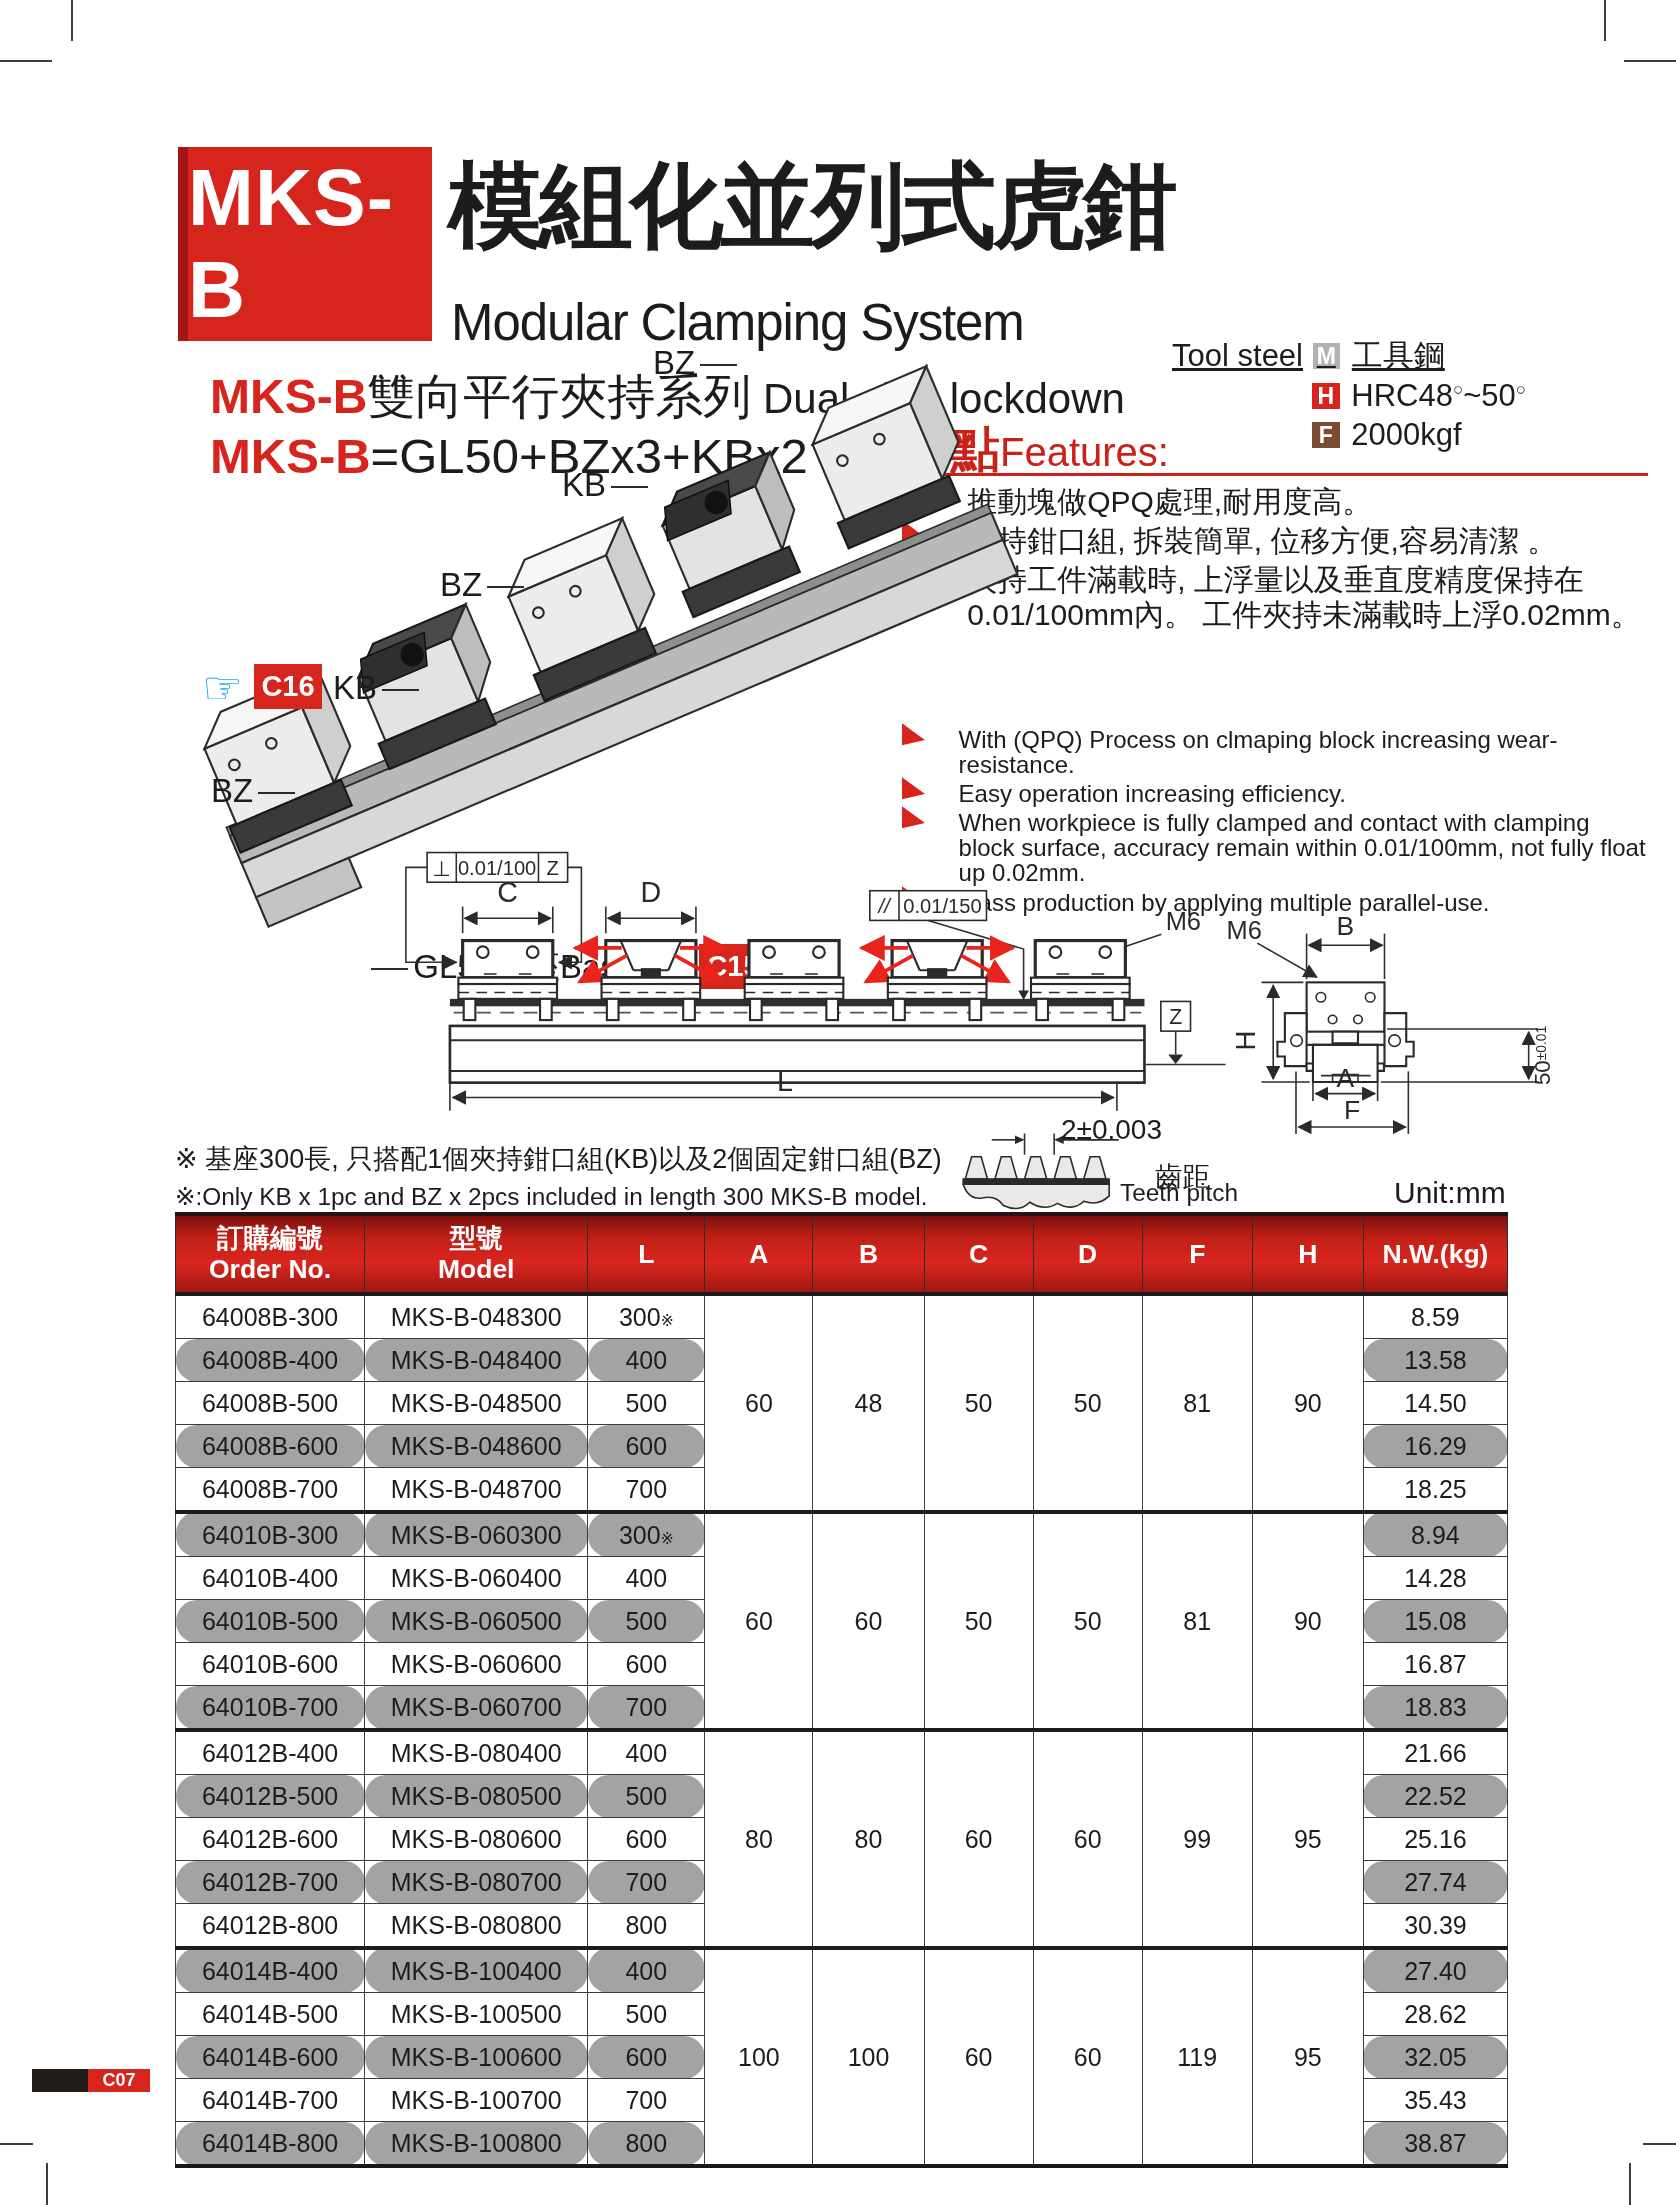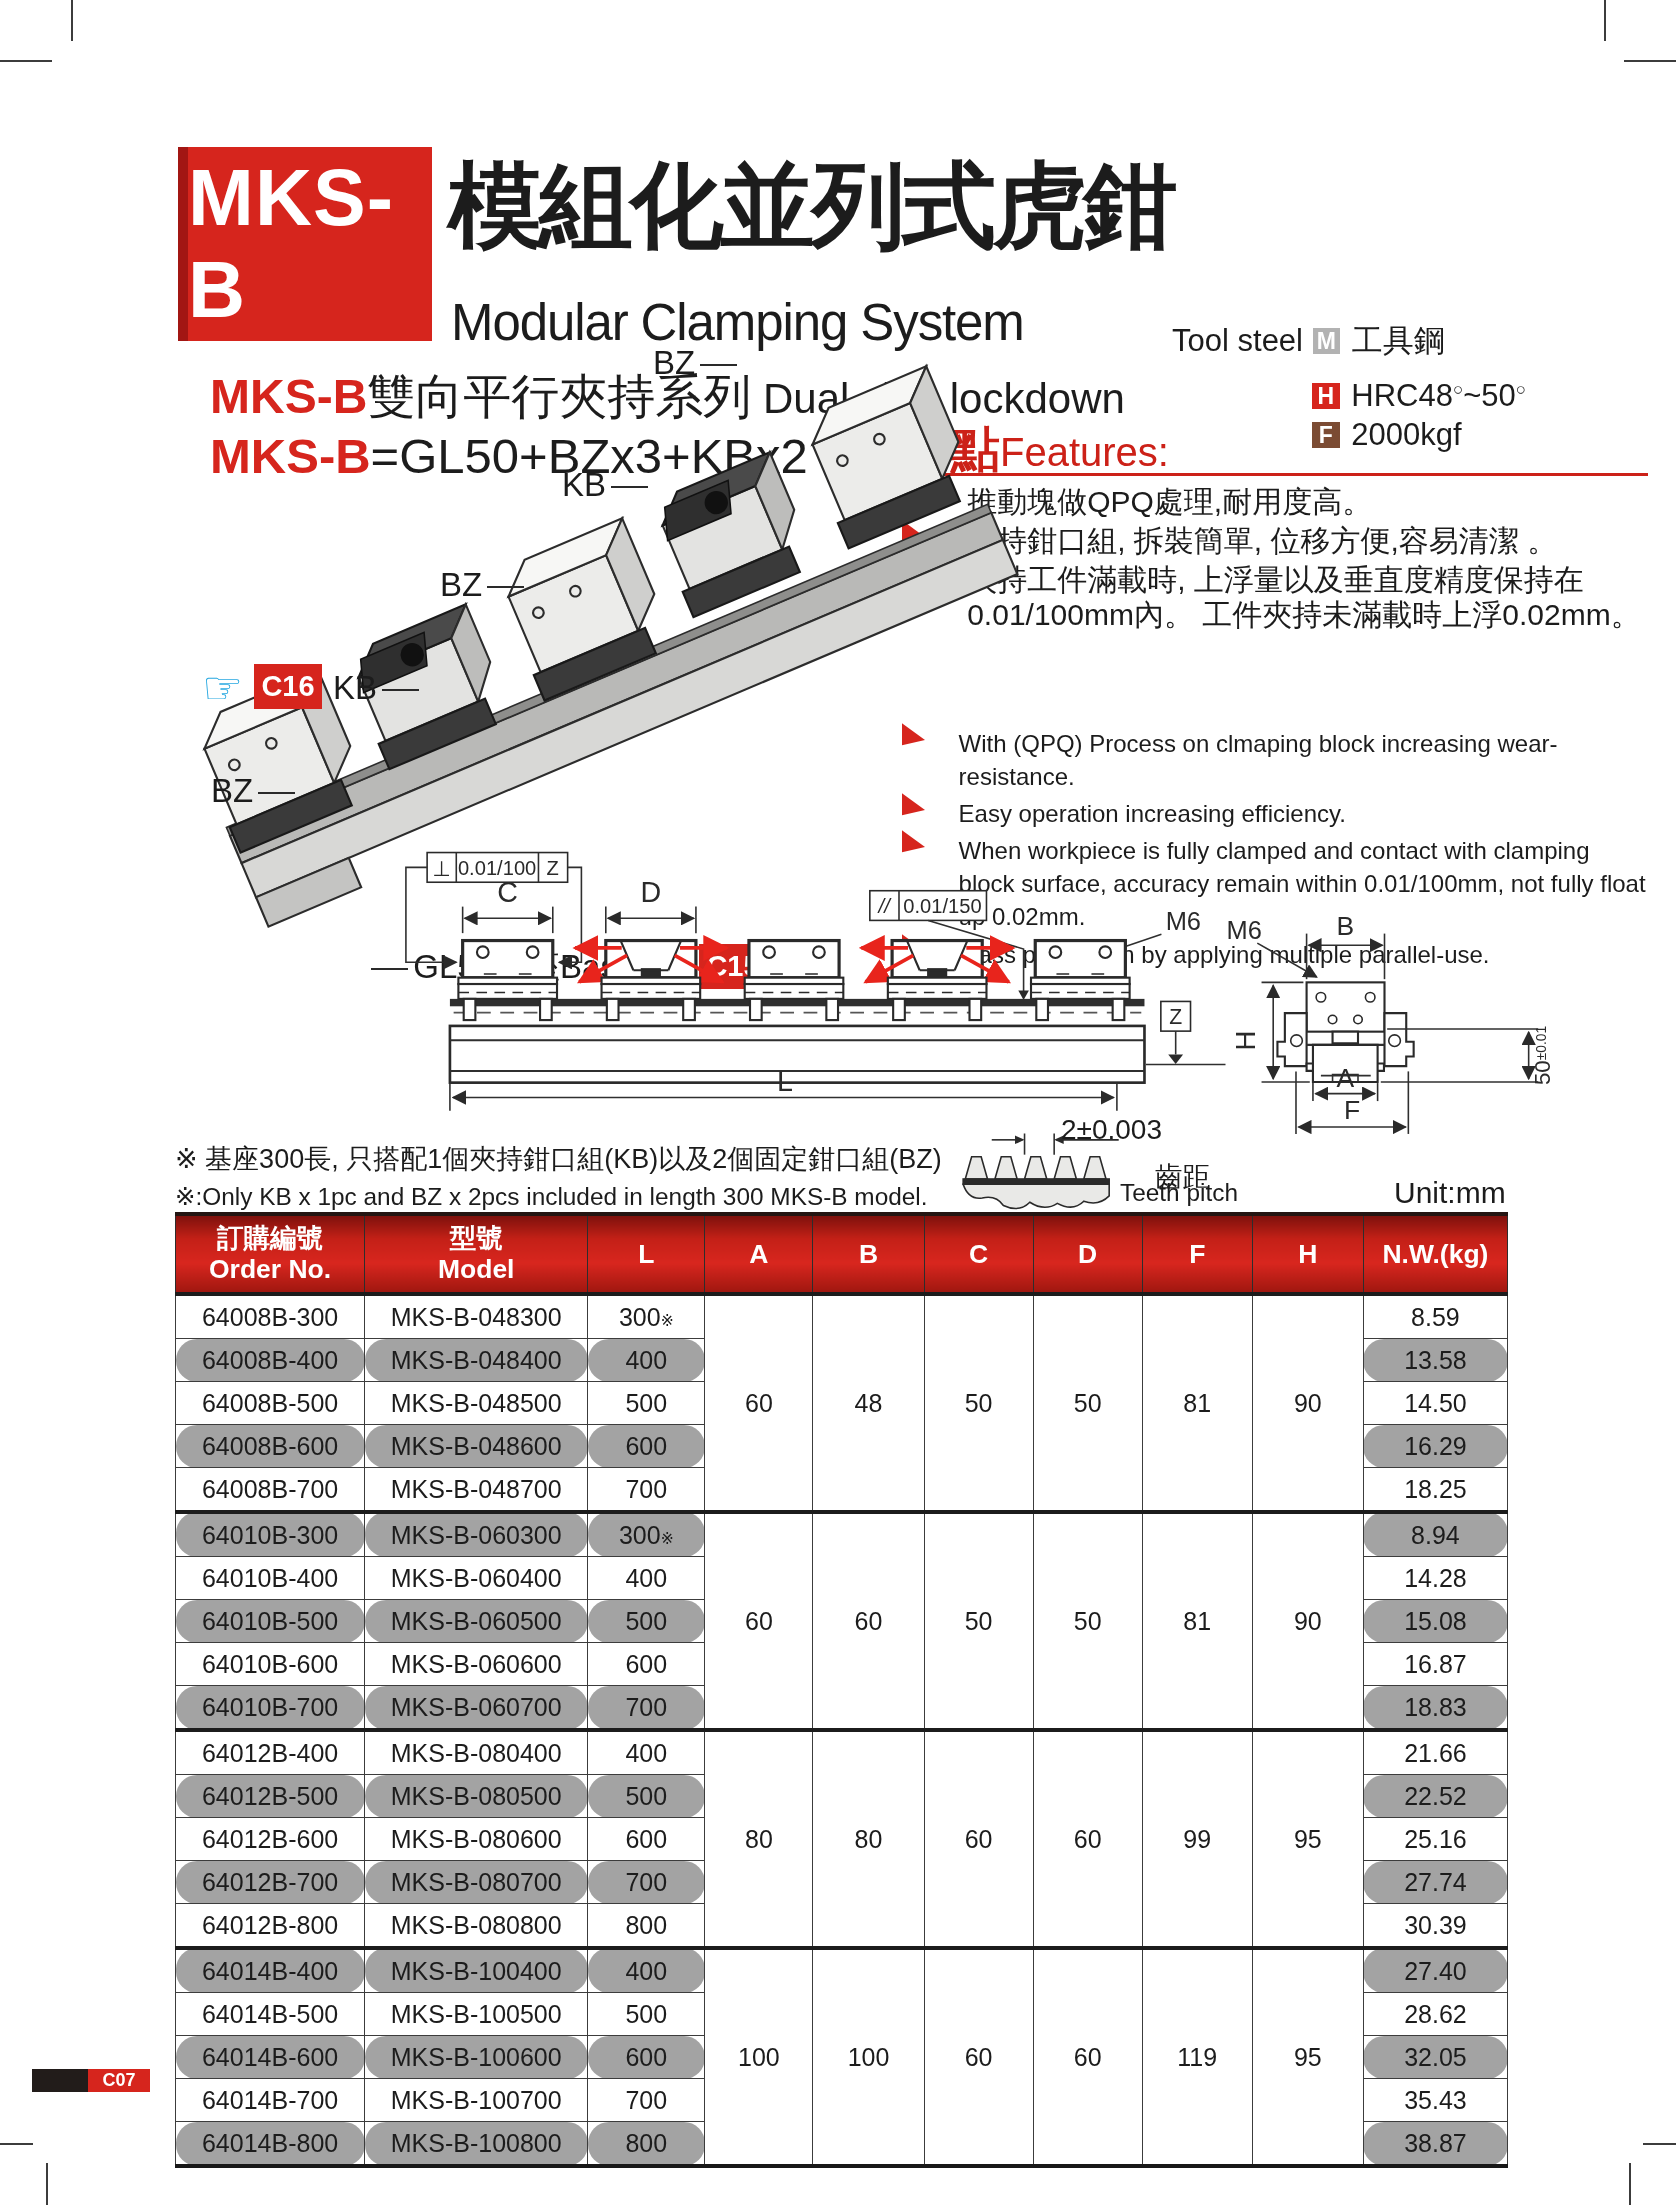--- a/index.html
+++ b/index.html
@@ -32,21 +32,21 @@
   .features-title .zh{font-size:49px;font-weight:bold;}
   .features-title .en{font-size:40px;}
   .features-rule{left:902px;top:473px;width:746px;height:3.2px;background:#cc2118;}
   .feat-list{left:902px;top:484px;width:748px;}
   .feat-item{display:flex;margin-bottom:4.2px;}
   .feat-item .tri{width:0;height:0;border-left:27.6px solid #d6251d;border-top:13.3px solid transparent;
                   border-bottom:13.3px solid transparent;transform:skewY(14deg);margin:4.2px 10.6px 0 0;flex:0 0 27.6px;}
   .feat-zh .feat-item div.txt{font-size:30px;line-height:35px;}
   .feat-en{top:727px;}
   .feat-en .feat-item .tri{border-left-width:23px;border-top-width:11px;border-bottom-width:11px;margin-top:2.1px;flex-basis:23px;}
-  .feat-en .feat-item div.txt{font-size:24px;line-height:33px;}
+  .feat-en .feat-item div.txt{font-size:24px;line-height:25px;}
   
   .iso-label{position:absolute;font-size:33px;white-space:nowrap;}
   .iso-label .dash{display:inline-block;width:37px;height:2.1px;background:#2a2a2a;vertical-align:middle;margin-left:5.3px;}
   .iso-label .dash.pre{margin:0 5.3px 0 0;}
   .hand{color:#2aa9e1;font-size:46px;line-height:32px;}
   .refbox{position:absolute;background:#d6251d;color:#fff;font-weight:bold;font-size:29px;
           display:flex;align-items:center;justify-content:center;}
   
   .note-zh{left:175px;top:1141px;font-size:27px;white-space:nowrap;}
   .note-en{left:175px;top:1182px;font-size:24.4px;white-space:nowrap;}
@@ -89,21 +89,21 @@
   </div>
   <div class="abs title-zh">模組化並列式虎鉗</div>
   <div class="abs title-en">Modular Clamping System</div>
   <div class="abs series-line">
     <span class="red">MKS-B</span><span>雙向平行夾持系列</span><span class="en"> Dual side lockdown</span>
   </div>
   <div class="abs formula-line">
     <span class="red">MKS-B</span><span>=GL50+BZx3+KBx2</span>
   </div>
 
-  <div class="spec-row" style="left:1125px;top:320px;">
+  <div class="spec-row" style="left:1125px;top:335px;text-decoration:underline;">
     <span class="spec-label" style="width:178px;text-align:right;">Tool steel</span>
     <span class="spec-icon icon-gray">M</span>
     <span>工具鋼</span>
   </div>
   <div class="spec-row" style="left:1312px;top:378px;">
     <span class="spec-icon icon-red">H</span>
     <span><span>HRC48</span><sup>○</sup><span>~50</span><sup>○</sup></span>
   </div>
   <div class="spec-row" style="left:1312px;top:417px;">
     <span class="spec-icon icon-brown">F</span>

